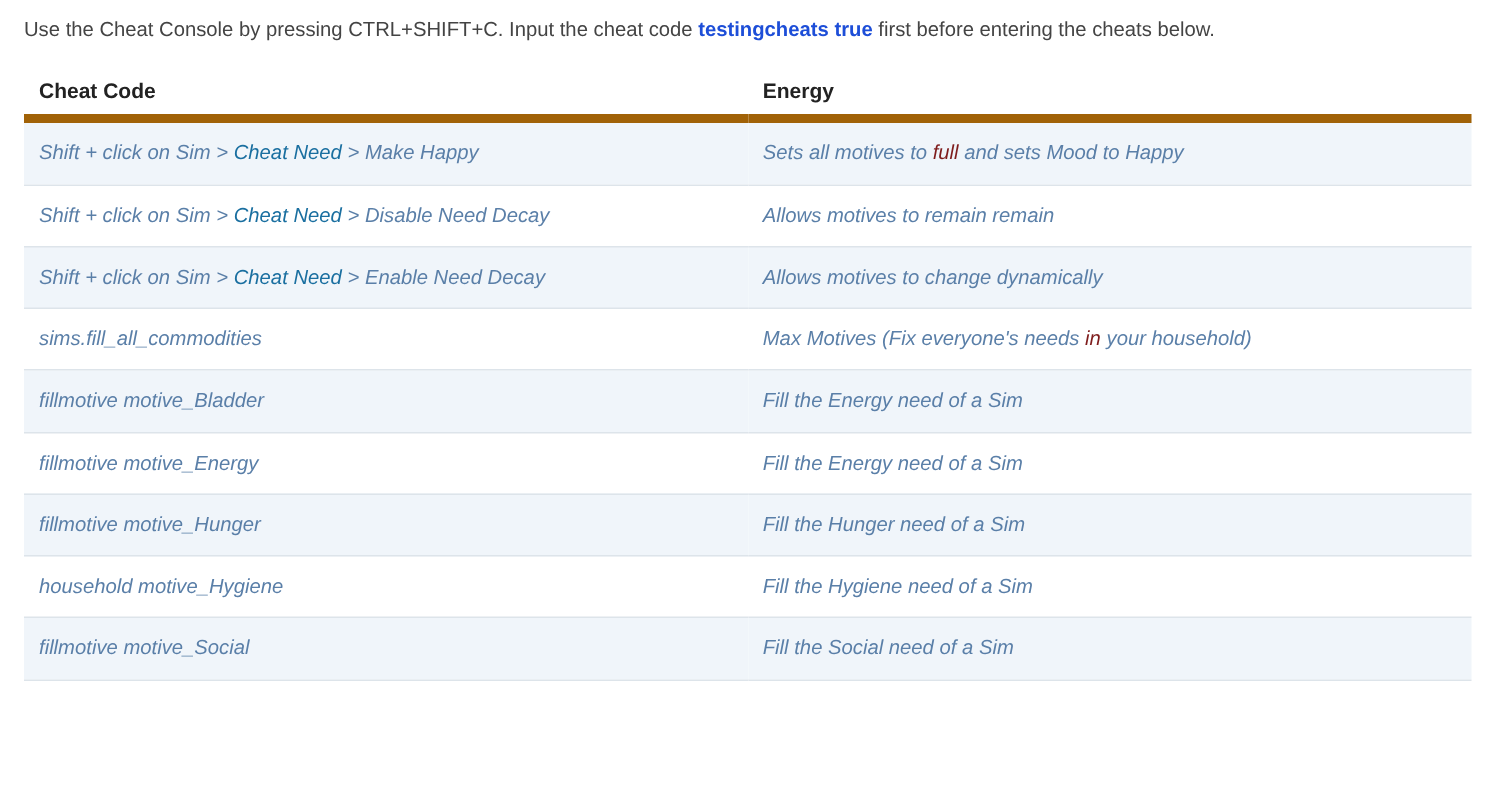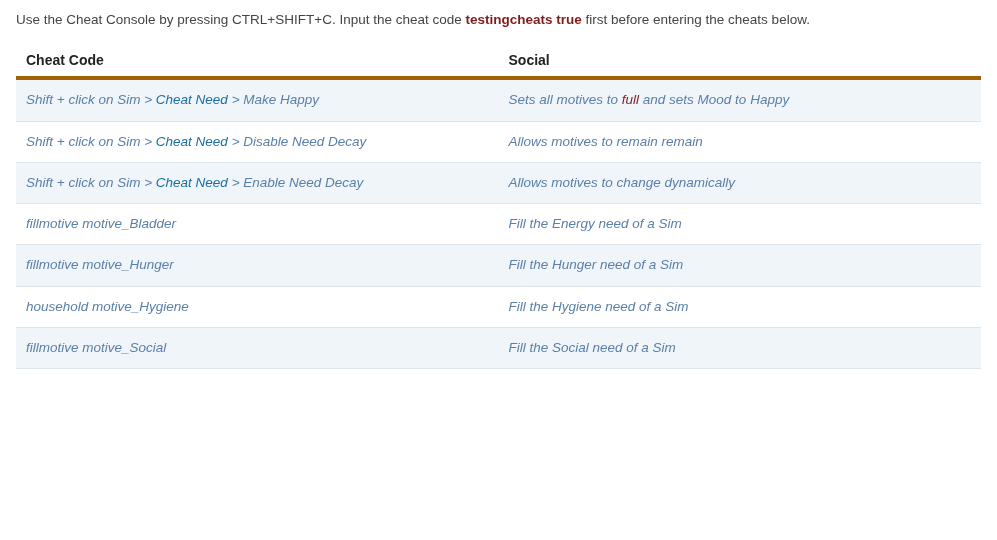--- a/index.html
+++ b/index.html
@@ -20,30 +20,30 @@
 
     .intro-text {
       font-size: 13.5px;
       color: #444;
       margin-bottom: 14px;
       line-height: 1.5;
     }
 
     .intro-text strong {
       font-weight: bold;
-      color: #7f1d1d;
+      color: #1d4ed8;
     }
 
     table {
       width: 100%;
       border-collapse: collapse;
     }
 
     thead tr {
-      border-bottom: 4px solid #a16207;
+      border-bottom: 6px solid #a16207;
     }
 
     thead th {
       text-align: left;
       padding: 8px 10px;
       font-weight: bold;
       font-size: 14px;
       color: #222;
     }
 
@@ -89,21 +89,21 @@
 <body>
 
 <p class="intro-text">
   <span>Use the Cheat Console by pressing CTRL+SHIFT+C. Input the cheat code </span><strong>testingcheats true</strong><span> first before entering the cheats below.</span>
 </p>
 
 <table>
   <thead>
     <tr>
       <th>Cheat Code</th>
-      <th>Social</th>
+      <th>Energy</th>
     </tr>
   </thead>
   <tbody>
     <tr>
       <td class="cheat-code">
         <span>Shift + click on Sim &gt; <span class="blue-link">Cheat Need</span> &gt; Make Happy</span>
       </td>
       <td class="result">
         <span>Sets all motives to <span class="highlight">full</span> and sets Mood to Happy</span>
       </td>
@@ -119,21 +119,37 @@
     <tr>
       <td class="cheat-code">
         <span>Shift + click on Sim &gt; <span class="blue-link">Cheat Need</span> &gt; Enable Need Decay</span>
       </td>
       <td class="result">
         <span>Allows motives to change dynamically</span>
       </td>
     </tr>
     <tr>
       <td class="cheat-code">
+        <span>sims.fill_all_commodities</span>
+      </td>
+      <td class="result">
+        <span>Max Motives (Fix everyone's needs <span class="highlight">in</span> your household)</span>
+      </td>
+    </tr>
+    <tr>
+      <td class="cheat-code">
         <span>fillmotive motive_Bladder</span>
+      </td>
+      <td class="result">
+        <span>Fill the Energy need of a Sim</span>
+      </td>
+    </tr>
+    <tr>
+      <td class="cheat-code">
+        <span>fillmotive motive_Energy</span>
       </td>
       <td class="result">
         <span>Fill the Energy need of a Sim</span>
       </td>
     </tr>
     <tr>
       <td class="cheat-code">
         <span>fillmotive motive_Hunger</span>
       </td>
       <td class="result">

